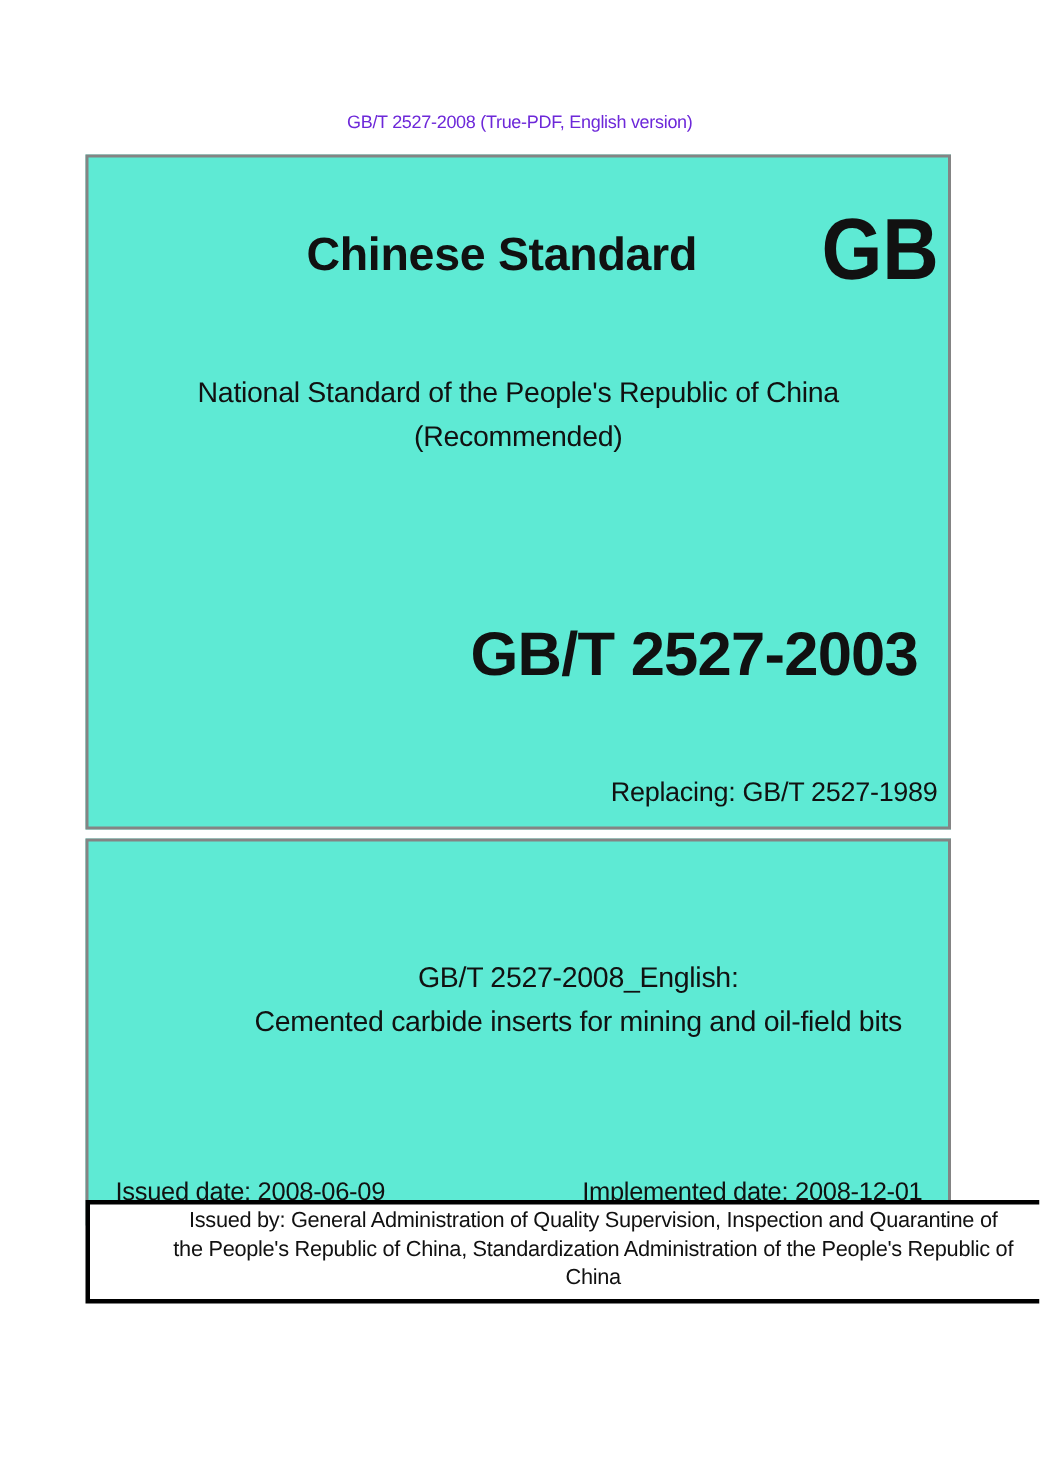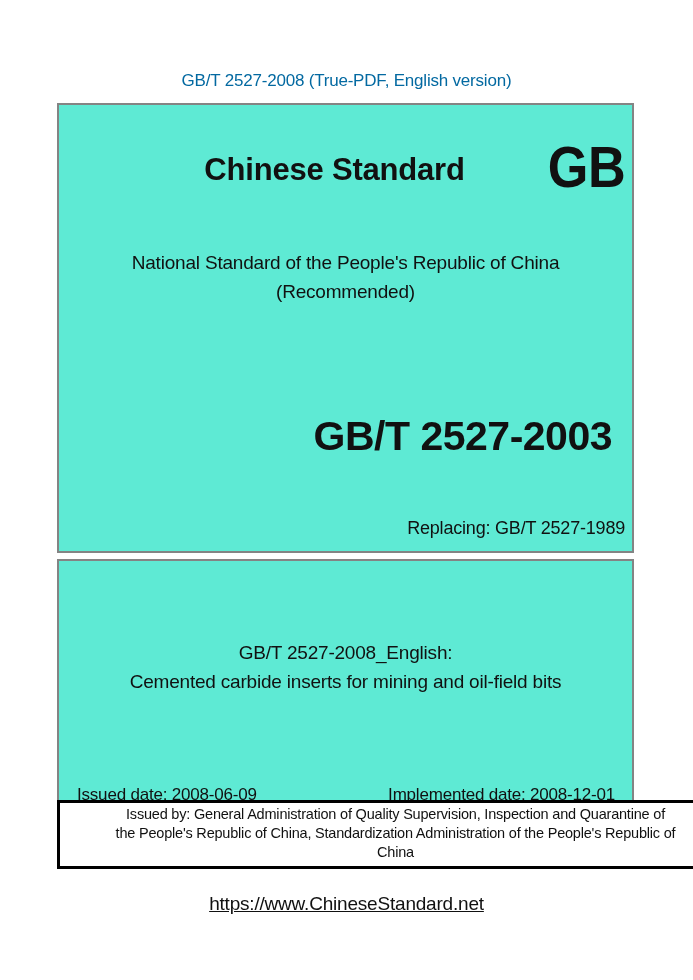--- a/index.html
+++ b/index.html
@@ -13,21 +13,21 @@
     width:693px;height:980px;
     background:#ffffff;
     font-family:"Liberation Sans","DejaVu Sans",sans-serif;
     color:var(--text);
     overflow:hidden;
     letter-spacing:-0.2px;
   }
   .abs{position:absolute;}
   .center{left:0;width:100%;text-align:center;}
   .page-header{
-    top:71px;font-size:17px;line-height:20px;color:#0369a1;
+    top:71px;font-size:12px;line-height:20px;color:#6d28d9;
   }
   .box{
     position:absolute;left:57px;width:577px;
     border:2px solid var(--border-gray);
     box-sizing:border-box;background:#5eead4;
   }
   .box1{top:103px;height:450px;}
   .box2{top:559px;height:258px;}
   .box3{
     position:absolute;left:57px;top:800px;width:677px;height:69px;
@@ -45,21 +45,21 @@
   }
   .national{font-size:19px;line-height:22px;}
   .national-1{top:147px;}
   .national-2{top:176px;}
   .classification{top:233px;left:10px;font-size:17px;line-height:20px;}
   .std-code{
     top:308px;right:20px;
     font-size:41px;font-weight:bold;line-height:46px;letter-spacing:-0.5px;
   }
   .replacing{top:413px;right:7px;font-size:18px;line-height:21px;}
-  .entitle{font-size:19px;line-height:22px;}
+  .entitle{font-size:19px;line-height:22px;padding-left:40px;}
   .entitle-1{top:81px;}
   .entitle-2{top:110px;}
   .date{top:224px;font-size:17px;line-height:20px;}
   .date-issued{left:18px;text-align:center;}
   .date-impl{right:17px;}
   .issuer{
     width:100%;height:100%;box-sizing:border-box;
     padding:2px 2px 0 2px;
     text-align:center;font-size:14.5px;line-height:19px;
   }
@@ -93,17 +93,14 @@
   </div>
 
   <div class="box3">
     <div class="issuer">
       <div>Issued by: General Administration of Quality Supervision, Inspection and Quarantine of</div>
       <div>the People's Republic of China, Standardization Administration of the People's Republic of</div>
       <div>China</div>
     </div>
   </div>
 
-  <div class="abs center footer-link-wrap">
-    <a class="footer-link">https://www.ChineseStandard.net</a>
-  </div>
 
 </div>
 
 </body></html>

